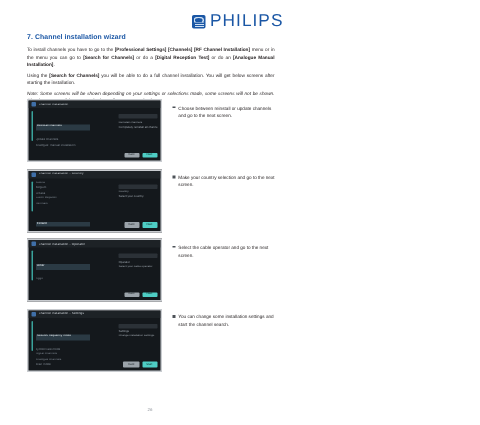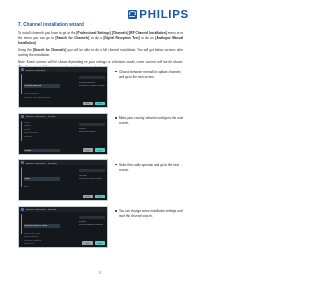--- a/index.html
+++ b/index.html
@@ -48,21 +48,21 @@
     position: absolute;
     left: 1.4px; right: 1.4px; bottom: 1.1px;
     height: 3.4px;
     background:
       repeating-linear-gradient(to bottom,
         #cfe0f3 0px, #cfe0f3 0.5px,
         #1b57a5 0.5px, #1b57a5 1.3px);
   }
   .brand-word {
     font-size: 11.5px;
-    font-weight: 700;
+    font-weight: 400;
     letter-spacing: 0.7px;
     color: #1b57a5;
     line-height: 1;
   }
 
   
   .section-title {
     position: absolute;
     top: 22px;
     left: 18px;

